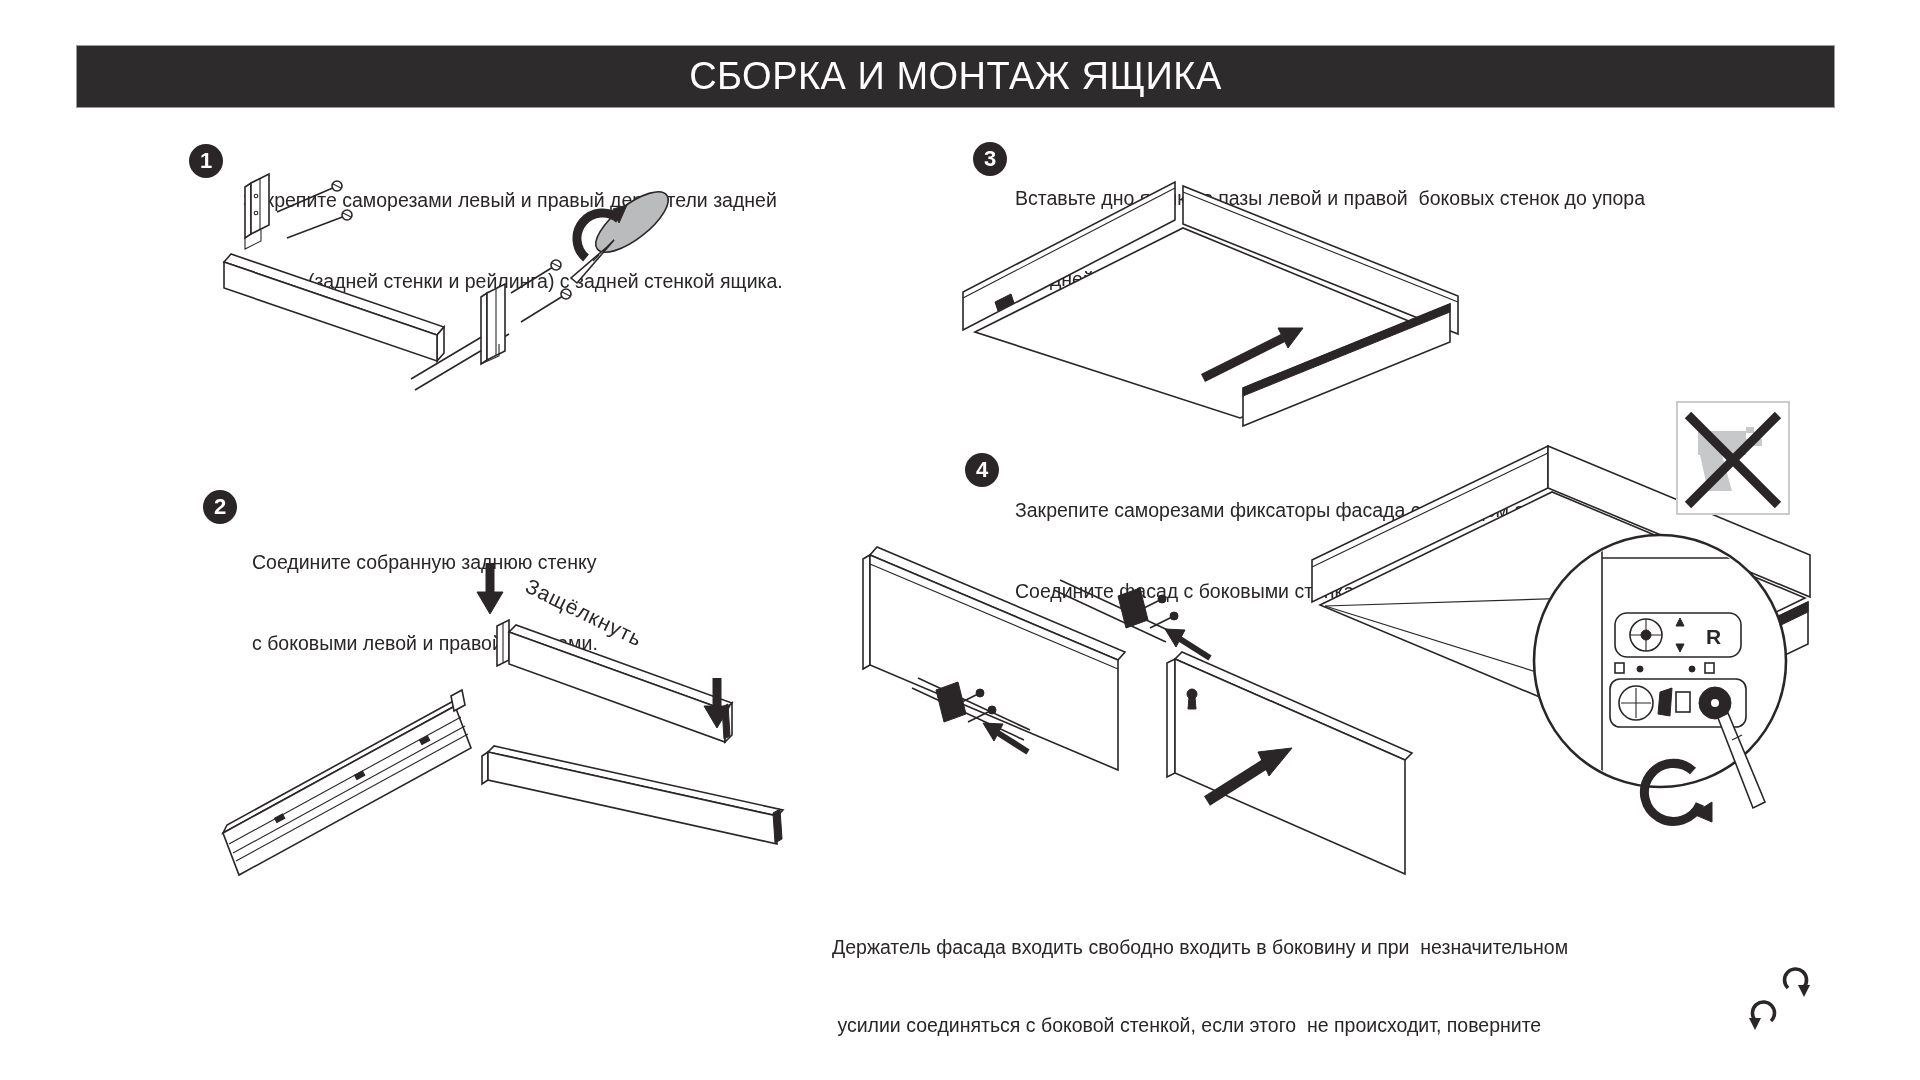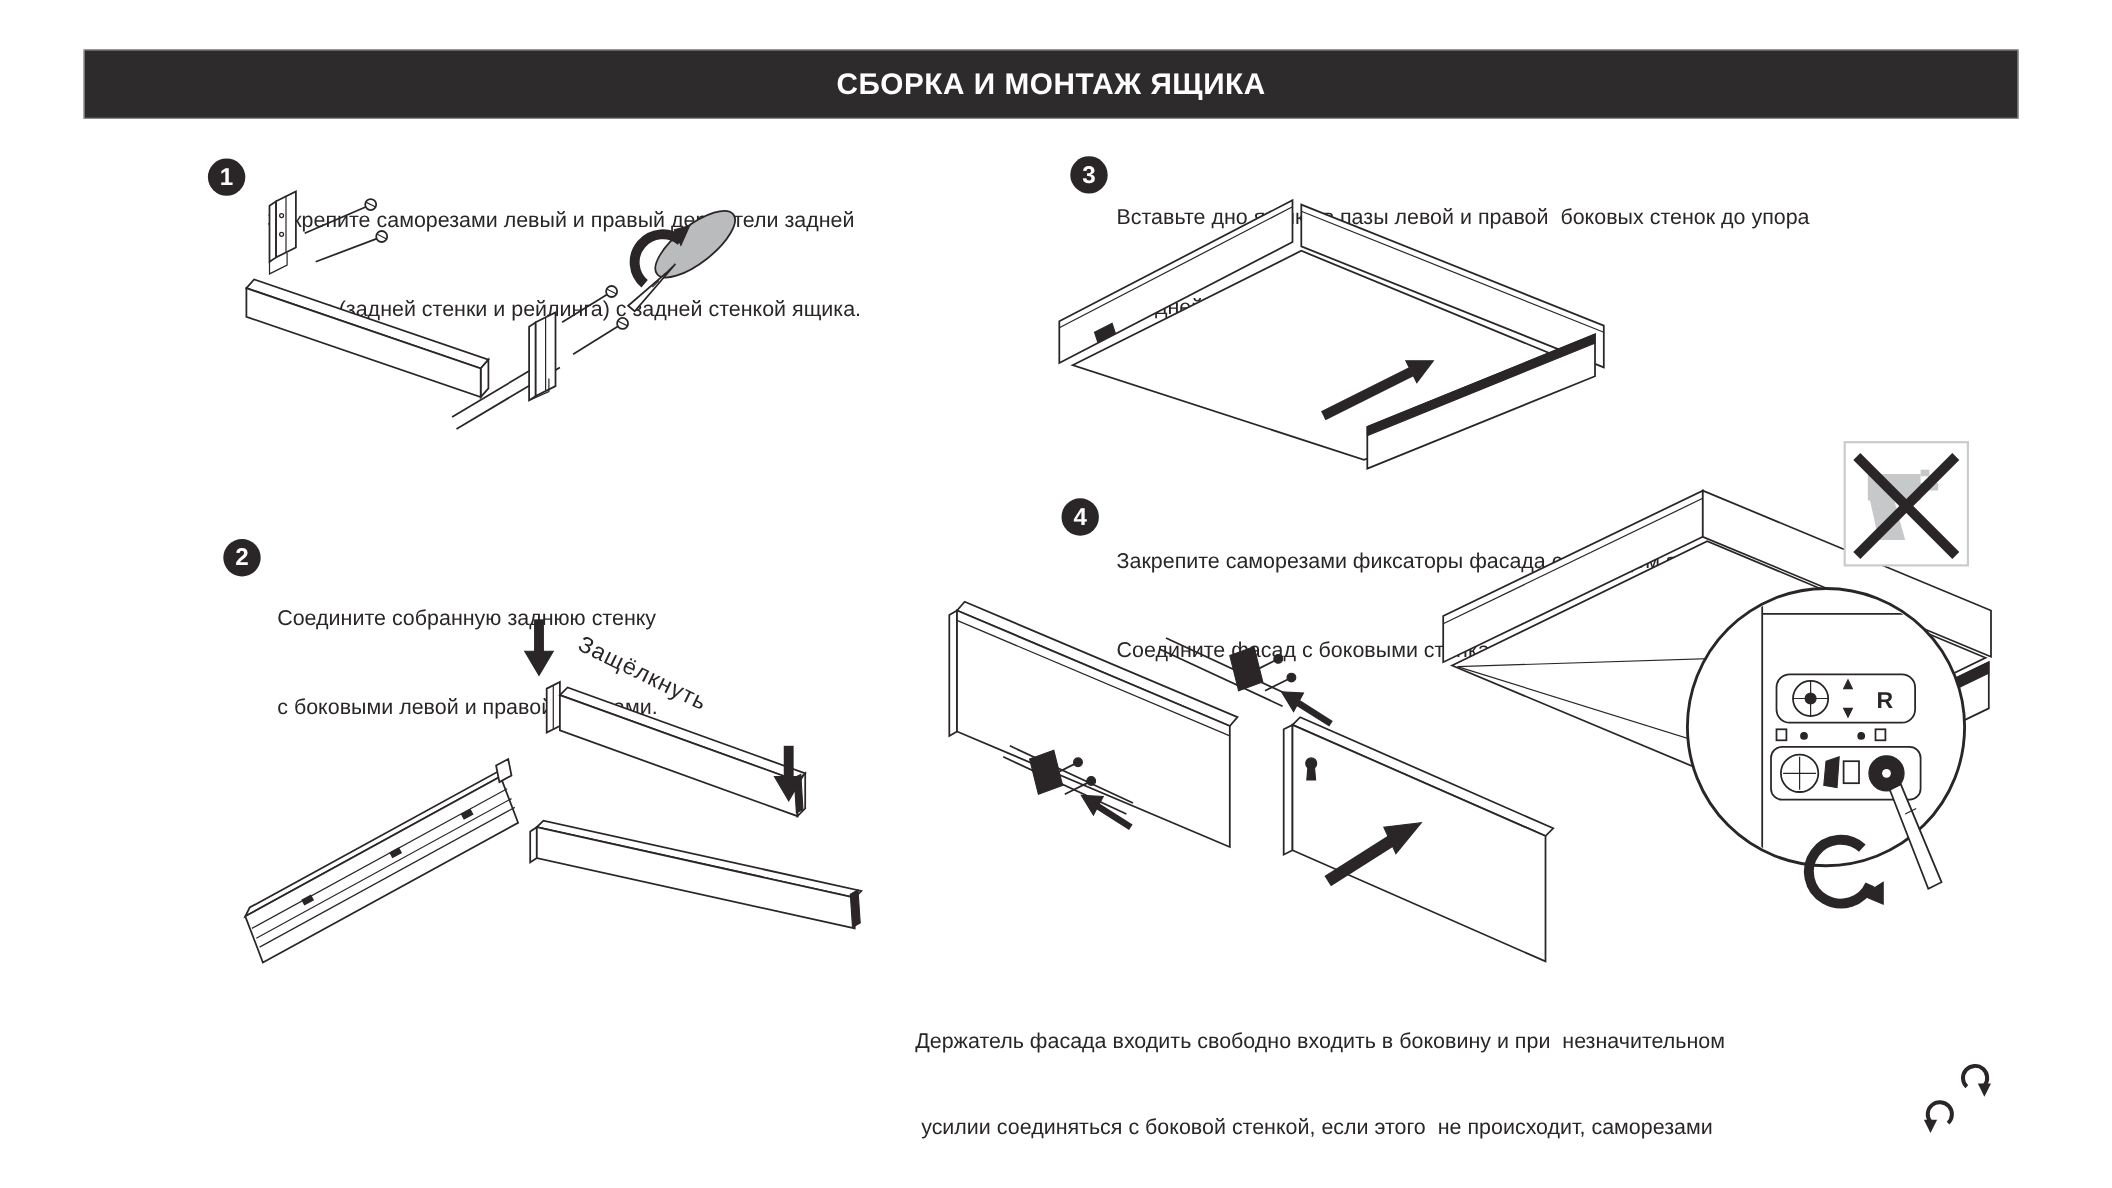--- a/index.html
+++ b/index.html
@@ -11,21 +11,21 @@
   html,body{margin:0;padding:0;background:#fff;}
   .canvas{
     position:relative;width:1920px;height:1080px;background:#ffffff;overflow:hidden;
     font-family:"Liberation Sans", sans-serif;color:var(--ink);
   }
   .titlebar{
     position:absolute;left:76px;top:45px;width:1759px;height:63px;
     background:var(--bar);display:flex;align-items:center;justify-content:center;
     box-shadow:0 0 0 1px #9a9a9a inset;
   }
-  .titlebar span{color:#fff;font-size:27px;font-weight:bold;letter-spacing:.5px;}
+  .titlebar span{color:#fff;font-size:38px;font-weight:normal;letter-spacing:.5px;}
   .badge{
     position:absolute;width:34px;height:34px;border-radius:50%;
     background:var(--ink);color:#fff;font-weight:bold;font-size:22px;
     display:flex;align-items:center;justify-content:center;
   }
   .step-text{position:absolute;font-size:19.5px;line-height:27px;white-space:pre;}
   .note-text{position:absolute;font-size:19.5px;line-height:26px;white-space:pre;}
   .rot-row{position:absolute;font-size:19.5px;white-space:pre;}
   .rot-row b{font-size:20px;}
   .snap-label{
@@ -295,21 +295,21 @@
     <g fill="var(--gray-drill)">
       <path d="M 22,30 h 48 v 8 h 16 v 7 h -16 v 9 h -24 l 10,36 h -24 l -8,-36 h -2 z"></path>
       <rect x="70" y="26" width="8" height="6"></rect>
     </g>
     <line x1="12" y1="14" x2="102" y2="104" stroke="var(--ink)" stroke-width="9"></line>
     <line x1="102" y1="14" x2="12" y2="104" stroke="var(--ink)" stroke-width="9"></line>
   </svg>
 
   <div class="note-text" style="left:832px;top:882px;">
     <div>Держатель фасада входить свободно входить в боковину и при  незначительном</div>
-    <div> усилии соединяться с боковой стенкой, если этого  не происходит, саморезами</div>
+    <div> усилии соединяться с боковой стенкой, если этого  не происходит, поверните</div>
     
   </div>
 
 
   <svg style="left:1780px;top:966px;" width="34" height="34" viewBox="0 0 34 34">
     <path d="M 8,22 A 11,11 0 1 1 24,21" fill="none" stroke="var(--ink)" stroke-width="3.6"></path>
     <polygon points="18,19 30,19 24,31" fill="var(--ink)"></polygon>
   </svg>
   <svg style="left:1745px;top:999px;" width="34" height="34" viewBox="0 0 34 34">
     <path d="M 26,22 A 11,11 0 1 0 10,21" fill="none" stroke="var(--ink)" stroke-width="3.6"></path>

